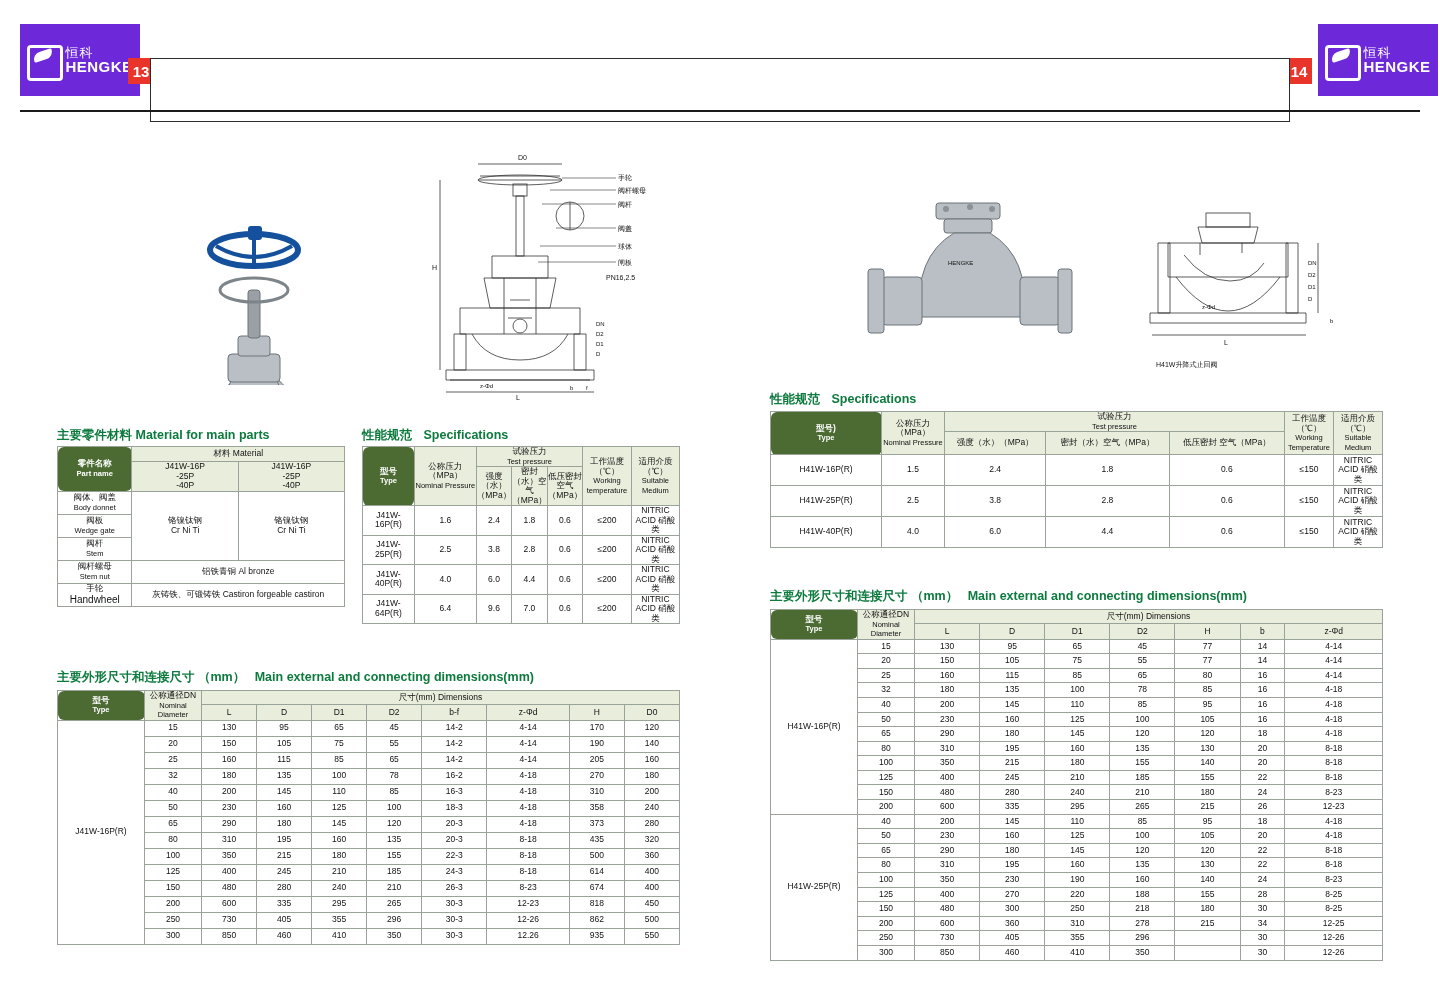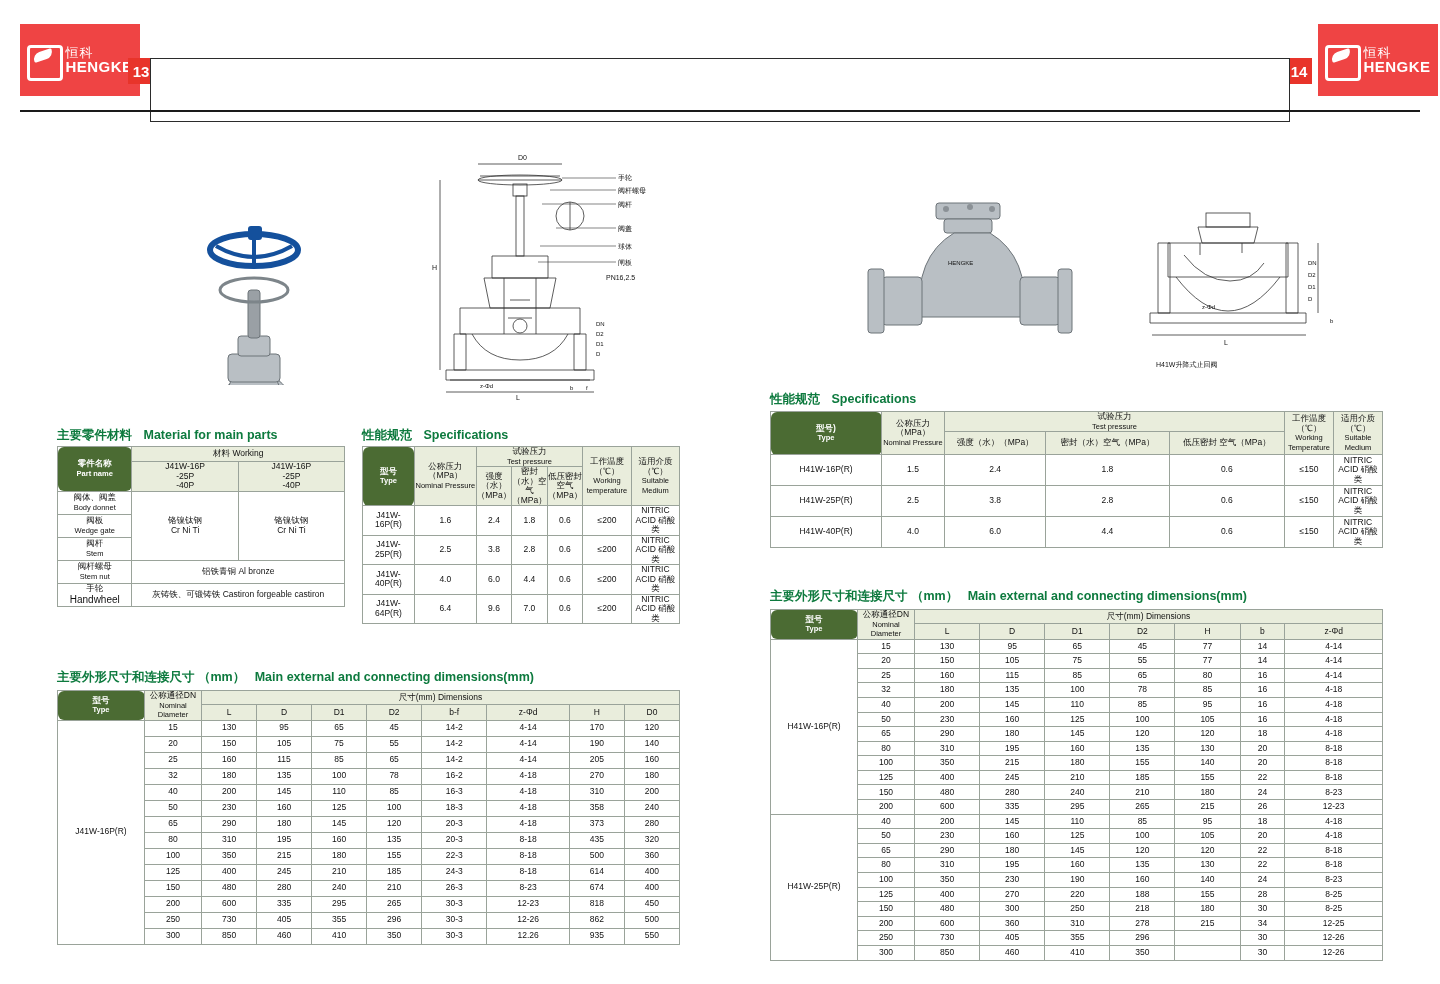--- a/index.html
+++ b/index.html
@@ -5,21 +5,21 @@
   html,body{margin:0;padding:0;}
   body{
     width:1440px;height:984px;background:#ffffff;
     font-family:"Liberation Sans",sans-serif;
     color:#000;overflow:hidden;position:relative;
   }
   .page{position:absolute;inset:0;}
 
   
   .hdr-bar{position:absolute;left:0;top:24px;width:1440px;height:72px;}
-  .logo-box{position:absolute;top:0;width:120px;height:72px;background:#ef4444;}
+  .logo-box{position:absolute;top:0;width:120px;height:72px;background:#6d28d9;}
   .logo-left{left:20px;}
   .logo-right{left:1318px;}
   .logo-inner{position:absolute;left:0;top:0;width:120px;height:72px;display:flex;align-items:center;justify-content:center;}
   .logo-mark{width:34px;height:34px;position:relative;margin-right:4px;}
   .logo-mark:before{content:"";position:absolute;left:0;top:2px;width:30px;height:30px;border:3px solid #fff;border-radius:4px;}
   .logo-mark:after{content:"";position:absolute;left:6px;top:8px;width:20px;height:9px;background:#fff;border-radius:10px 2px 10px 2px;transform:rotate(-18deg);}
   .logo-txt{color:#fff;}
   .logo-cn{font-size:13px;line-height:13px;letter-spacing:1px;}
   .logo-en{font-size:15px;font-weight:bold;line-height:15px;letter-spacing:.5px;}
 
@@ -224,32 +224,32 @@
       <text class="figtxt-sm" x="168" y="106">D</text>
       <text class="figtxt-sm" x="62" y="114">z-Φd</text>
       <text class="figtxt" x="84" y="150">L</text>
       <text class="figtxt-sm" x="190" y="128">b</text>
       <text class="figtxt" x="16" y="172">H41W升降式止回阀</text>
     </svg>
   </div>
 
   <div class="sec-h" style="left:57px;top:427px;">
     <span class="cn">主要零件材料</span>
-    <span class="en" style="margin-left:8px;">Material for main parts</span>
+    <span class="en" style="">Material for main parts</span>
   </div>
 
   <table style="left:57px;top:446px;width:288px;">
     <tbody>
         <tr>
       <td class="hdgreen" rowspan="2" style="width:74px;height:36px;">
         <span>零件名称</span><br>
         <span style="font-size:7.5px;">Part name</span>
       </td>
       <td class="hd" colspan="2" style="height:14px;">
-        <span>材料</span> <span>Working</span>
+        <span>材料</span> <span>Material</span>
       </td>
     </tr>
     <tr>
       <td class="hd" style="width:107px;height:26px;">J41W-16P<br>-25P<br>-40P</td>
       <td class="hd" style="width:107px;">J41W-16P<br>-25P<br>-40P</td>
     </tr>
     <tr>
       <td style="height:22px;">阀体、阀盖<br><span style="font-size:7.5px;">Body donnet</span></td>
       <td rowspan="3">铬镍钛钢<br>Cr Ni Ti</td>
       <td rowspan="3">铬镍钛钢<br>Cr Ni Ti</td>

